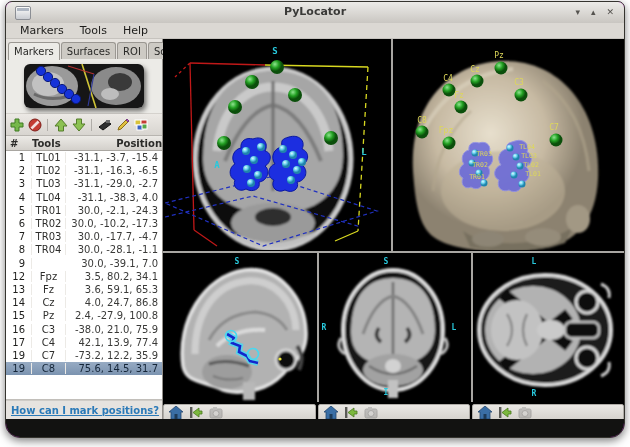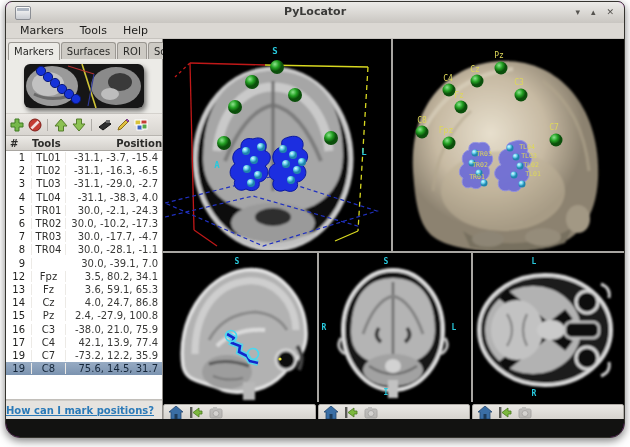--- a/index.html
+++ b/index.html
@@ -45,21 +45,21 @@
   .c-num{width:26px;box-sizing:border-box;}
   .c-label{width:34px;box-sizing:border-box;}
   .c-pos{flex:1;box-sizing:border-box;}
   .rows{flex:1;background:#ffffff;overflow:hidden;border-bottom:1px solid #c2bfba;}
   .trow{height:13.2px;display:flex;align-items:center;font-size:10px;color:#2e2e2c;}
   .trow .c-num{text-align:right;padding-right:6px;color:#1e1e1c;border-right:1px solid #eceae6;}
   .trow .c-label{text-align:center;border-right:1px solid #eceae6;}
   .trow .c-pos{text-align:right;padding-right:4px;color:#3a3a38;}
   .trow.selected{background:linear-gradient(#97abc3,#7b93b0);color:#152639;}
   .trow.selected .c-num,.trow.selected .c-pos{color:#152639;}
-  .linkrow{height:18px;display:flex;align-items:center;border-top:1px solid #cfccc7;}
+  .linkrow{height:18px;display:flex;align-items:center;padding-left:5px;border-top:1px solid #cfccc7;}
   .helplink{font-size:10px;font-weight:bold;color:#2b7ab8;text-decoration:underline;cursor:pointer;}
   
   .imagearea{position:absolute;left:157px;top:37px;right:0;bottom:18px;background:#000;}
   .vpanel{position:absolute;background:#000;}
   .divider{position:absolute;background:#a8a6a2;}
   .panel-toolbar{position:absolute;height:17px;top:365px;background:linear-gradient(#eae8e4,#d4d1cc);
                  border:1px solid #aeaba6;border-radius:2px;display:flex;align-items:center;gap:6px;
                  padding-left:5px;box-sizing:border-box;}
   .ptb-icon{width:14px;height:13px;display:inline-flex;}
   .ptb-icon.disabled{opacity:.4;filter:grayscale(1);}

